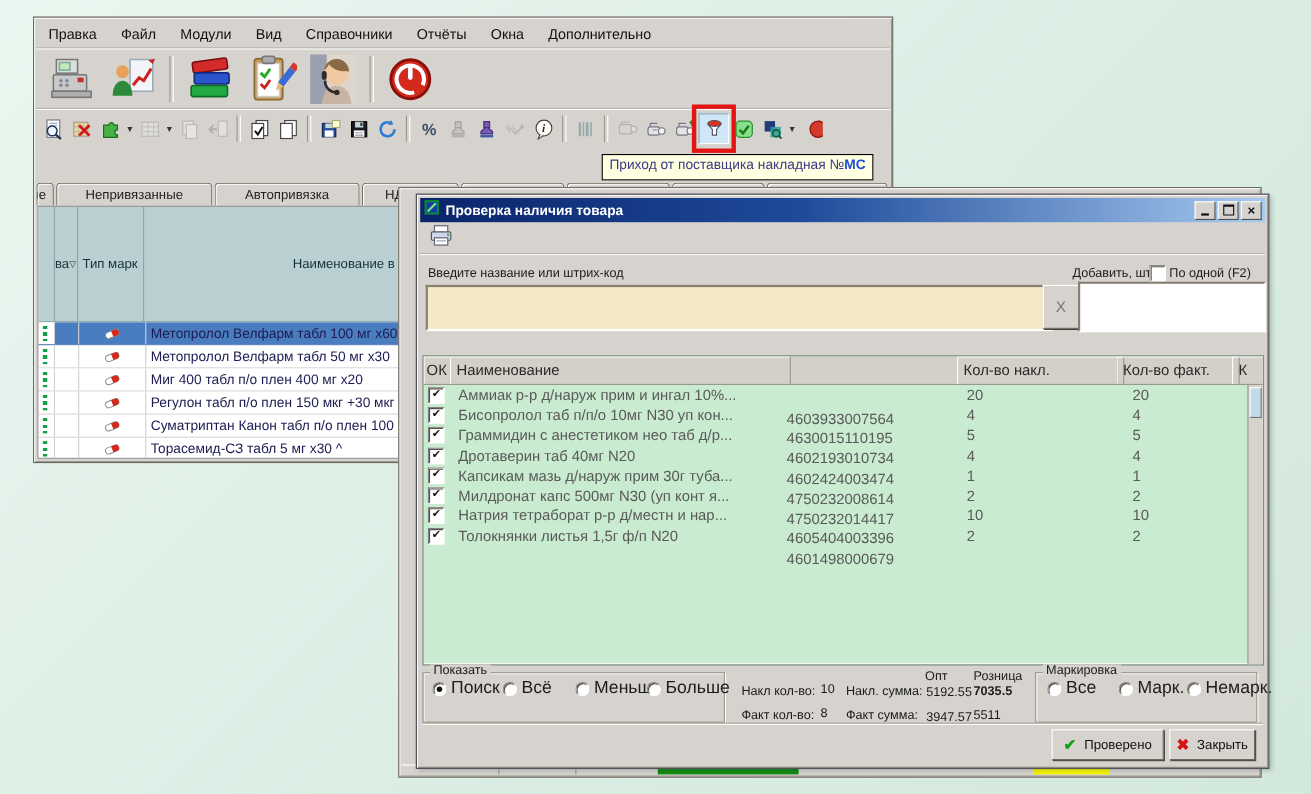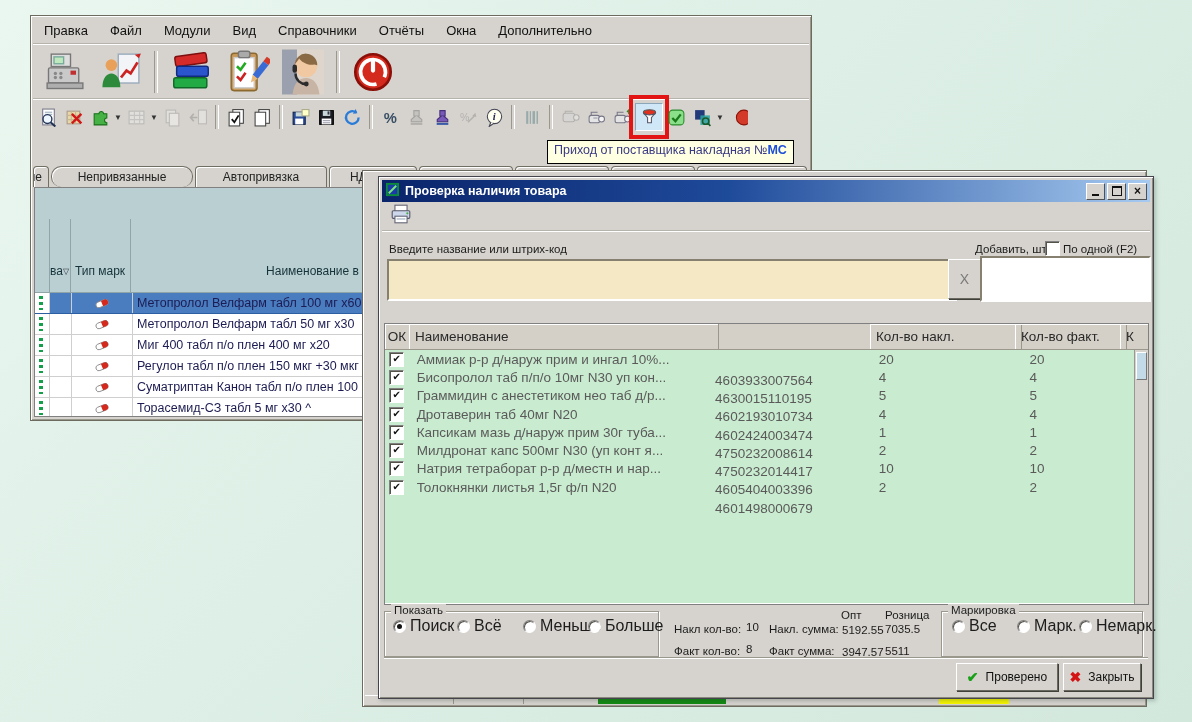--- a/index.html
+++ b/index.html
@@ -31,21 +31,21 @@
   .tooltip b{color:#1d4ed8;}
   .tabs{position:absolute;left:2px;top:148px;right:2px;height:23px;display:flex;align-items:flex-end;}
   .tab{height:20px;margin-right:2px;padding:0 10px;font-size:12px;color:#222;display:flex;align-items:center;
     background:#d6d3ce;border:1px solid #716f64;border-bottom:none;border-radius:4px 4px 0 0;
     box-shadow:inset 1px 1px 0 #fff;white-space:nowrap;}
   .tab.cut{width:34px;padding:0 6px;overflow:hidden;justify-content:flex-end;}
   .mtable{position:absolute;left:3px;top:171px;right:3px;bottom:3px;background:#fff;
     border:1px solid #808080;overflow:hidden;}
   .mthead{position:absolute;left:0;top:0;right:0;height:104px;background:#b9cfd1;border-bottom:1px solid #8fa5a8;}
   .hcell{position:absolute;top:0;height:104px;border-right:1px solid #8fa5a8;display:flex;
-    align-items:center;justify-content:center;font-size:12px;color:#16323a;overflow:hidden;white-space:nowrap;margin-top:31px;}
+    align-items:center;justify-content:center;font-size:12px;color:#16323a;overflow:hidden;white-space:nowrap;}
   .mrows{position:absolute;left:0;top:105px;right:0;bottom:0;}
   .mrow{position:relative;height:20px;border-bottom:1px solid #cfcfcf;display:flex;background:#fff;}
   .mc{border-right:1px solid #cfcfcf;height:100%;display:flex;align-items:center;flex:0 0 auto;}
   .mc0{width:14px;}
   .mark{width:4px;height:14px;margin-left:4px;
     background:repeating-linear-gradient(180deg,#14a04a 0 3px,rgba(0,0,0,0) 3px 6px);}
   .mc1{width:21px;}
   .mc2{width:60px;justify-content:center;}
   .mc3{flex:1 1 auto;padding-left:4px;font-size:12.5px;color:#1c1c52;white-space:nowrap;border-right:none;}
   .mrow.sel .mc1,.mrow.sel .mc2,.mrow.sel .mc3{background:#4a7cc0;}
@@ -364,21 +364,21 @@
         <div class="dd">▼</div>
         <div class="sicon">
           <svg viewBox="0 0 18 18" width="19" height="19" xmlns="http://www.w3.org/2000/svg">
             <circle cx="14" cy="9" r="7" fill="#d43a2a" stroke="#8a1408"></circle>
           </svg>
         </div>
       </div>
     <div class="tooltip"><span>Приход от поставщика накладная №</span><b>МС</b></div>
     <div class="tabs" id="tabs">
         <div class="tab cut" style="">ные</div>
-        <div class="tab" style="min-width:120px;justify-content:center;border-radius:10px;">Непривязанные</div>
+        <div class="tab" style="min-width:120px;justify-content:center;">Непривязанные</div>
         <div class="tab" style="min-width:110px;justify-content:center;">Автопривязка</div>
         <div class="tab" style="min-width:66px;justify-content:center;">НДС 0%</div>
         <div class="tab" style="min-width:72px;justify-content:center;">НДС 10%</div>
         <div class="tab" style="min-width:72px;justify-content:center;">НДС 20%</div>
         <div class="tab" style="min-width:62px;justify-content:center;">ЖНВЛС</div>
         <div class="tab" style="min-width:88px;justify-content:center;">Маркировка</div>
       </div>
     <div class="mtable">
       <div class="mthead" id="mthead">
           <div class="hcell" style="left:0px;width:14px;"></div>
@@ -636,21 +636,21 @@
     <span class="rdot"></span>Больше</span>
         </div>
     </div>
 
     <div class="stat" style="left:462px;top:432px;">Опт</div>
     <div class="stat" style="left:506px;top:432px;">Розница</div>
     <div class="stat" style="left:295px;top:446px;">Накл кол-во:</div>
     <div class="stat" style="left:367px;top:444px;">10</div>
     <div class="stat" style="left:390px;top:446px;">Накл. сумма:</div>
     <div class="stat" style="left:463px;top:447px;">5192.55</div>
-    <div class="stat" style="left:506px;top:446px;">7035.5</div>
+    <div class="stat" style="left:506px;top:446px;font-weight:bold;">7035.5</div>
     <div class="stat" style="left:295px;top:468px;">Факт кол-во:</div>
     <div class="stat" style="left:367px;top:466px;">8</div>
     <div class="stat" style="left:390px;top:468px;">Факт сумма:</div>
     <div class="stat" style="left:463px;top:469px;">3947.57</div>
     <div class="stat" style="left:506px;top:468px;">5511</div>
 
     <div class="groupbox" style="left:562px;top:434px;width:200px;">
       <span class="gblabel">Маркировка</span>
       <div class="radio-row" id="markradios">
           <span class="radio" style="position:absolute;left:10px;">

